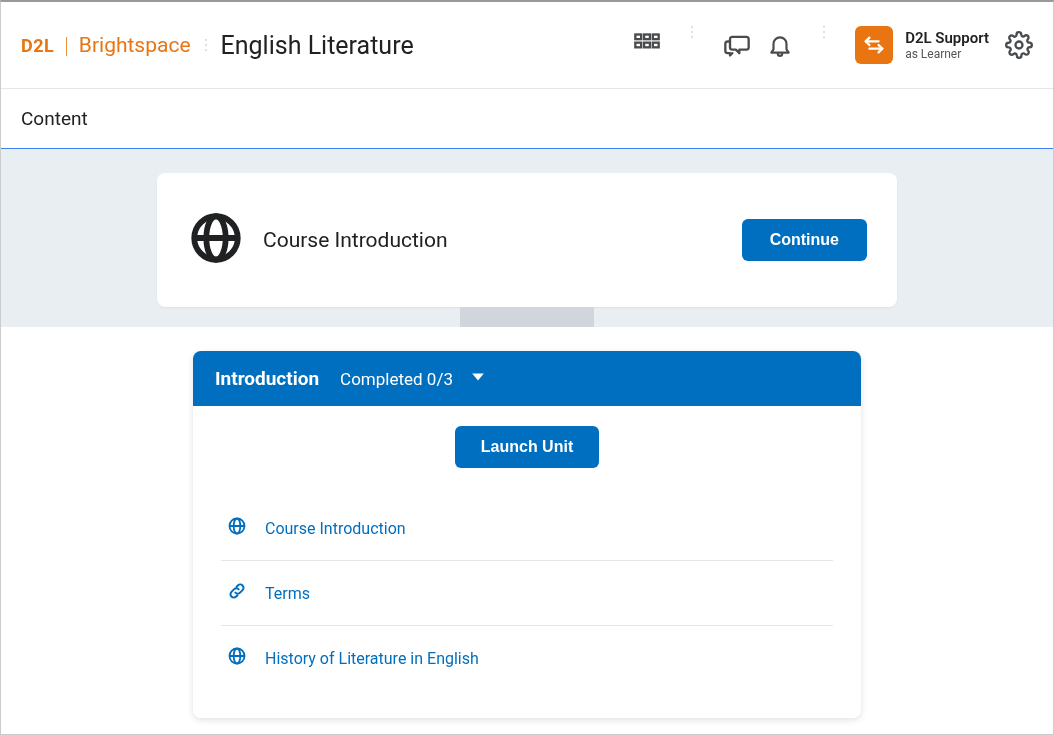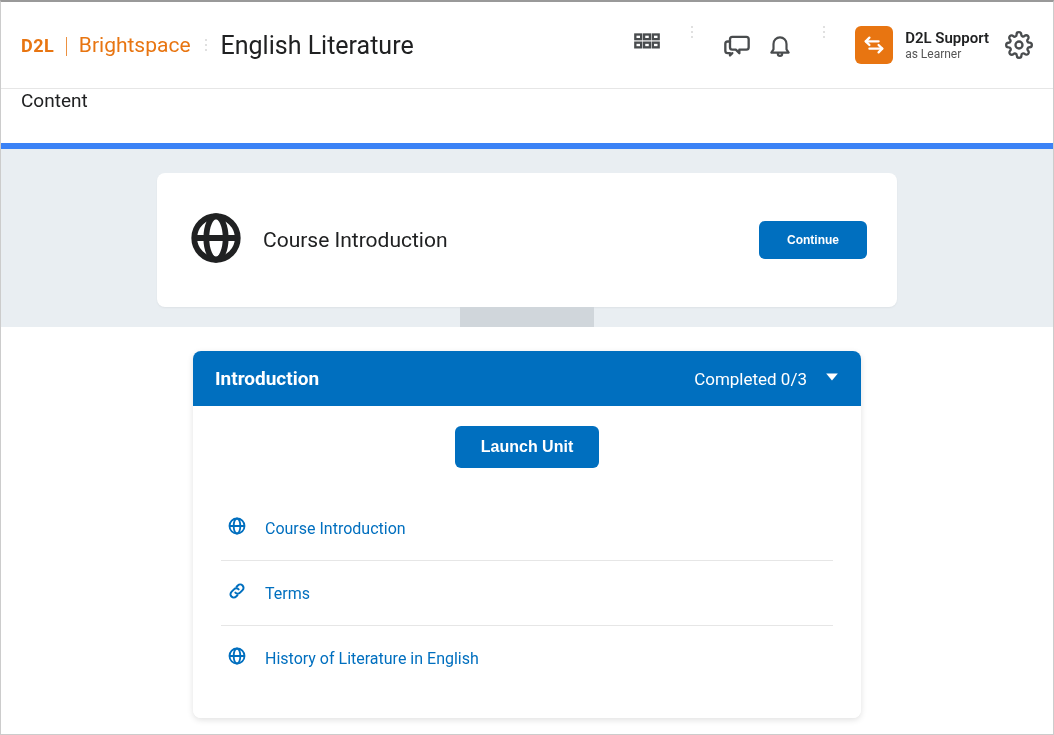--- a/index.html
+++ b/index.html
@@ -94,24 +94,24 @@
       align-items: center;
       gap: 12px;
       cursor: pointer;
     }
     .user-text { line-height: 1.2; }
     .user-name { font-size: 15px; font-weight: 600; color: #202122; }
     .user-role { font-size: 12px; color: #555; }
     .gear-icon svg { width: 28px; height: 28px; }
     .tab-row {
       display: flex;
-      align-items: flex-start;
+      align-items: center;
       height: 60px;
       padding: 0 20px;
-      border-bottom: 6px solid #3b82f6;
+      border-bottom: 1px solid #3b82f6;
     }
     .content-tab {
       font-size: 19px;
       color: #202122;
       font-weight: 400;
     }
     .grey-band {
       background: #e9eef2;
       padding: 24px 0 0 0;
       position: relative;
@@ -131,21 +131,21 @@
     .intro-title {
       font-size: 21px;
       color: #202122;
       flex: 1;
     }
     .continue-btn {
       background: #006fbf;
       color: #fff;
       border: none;
       padding: 12px 28px;
-      font-size: 12px;
+      font-size: 16px;
       font-weight: 700;
       border-radius: 6px;
       cursor: pointer;
     }
     .connector {
       width: 134px;
       height: 20px;
       background: #d0d6db;
       margin: 0 auto;
     }
@@ -159,21 +159,21 @@
       border-radius: 8px;
       overflow: hidden;
       box-shadow: 0 2px 6px rgba(0,0,0,0.12);
     }
     .module-header {
       background: #006fbf;
       color: #fff;
       padding: 16px 22px;
       display: flex;
       align-items: center;
-      justify-content: space-between;
+      justify-content: flex-start;
       gap: 21px;
     }
     .module-title {
       font-size: 19px;
       font-weight: 700;
     }
     .module-progress {
       display: flex;
       align-items: center;
       gap: 18px;

